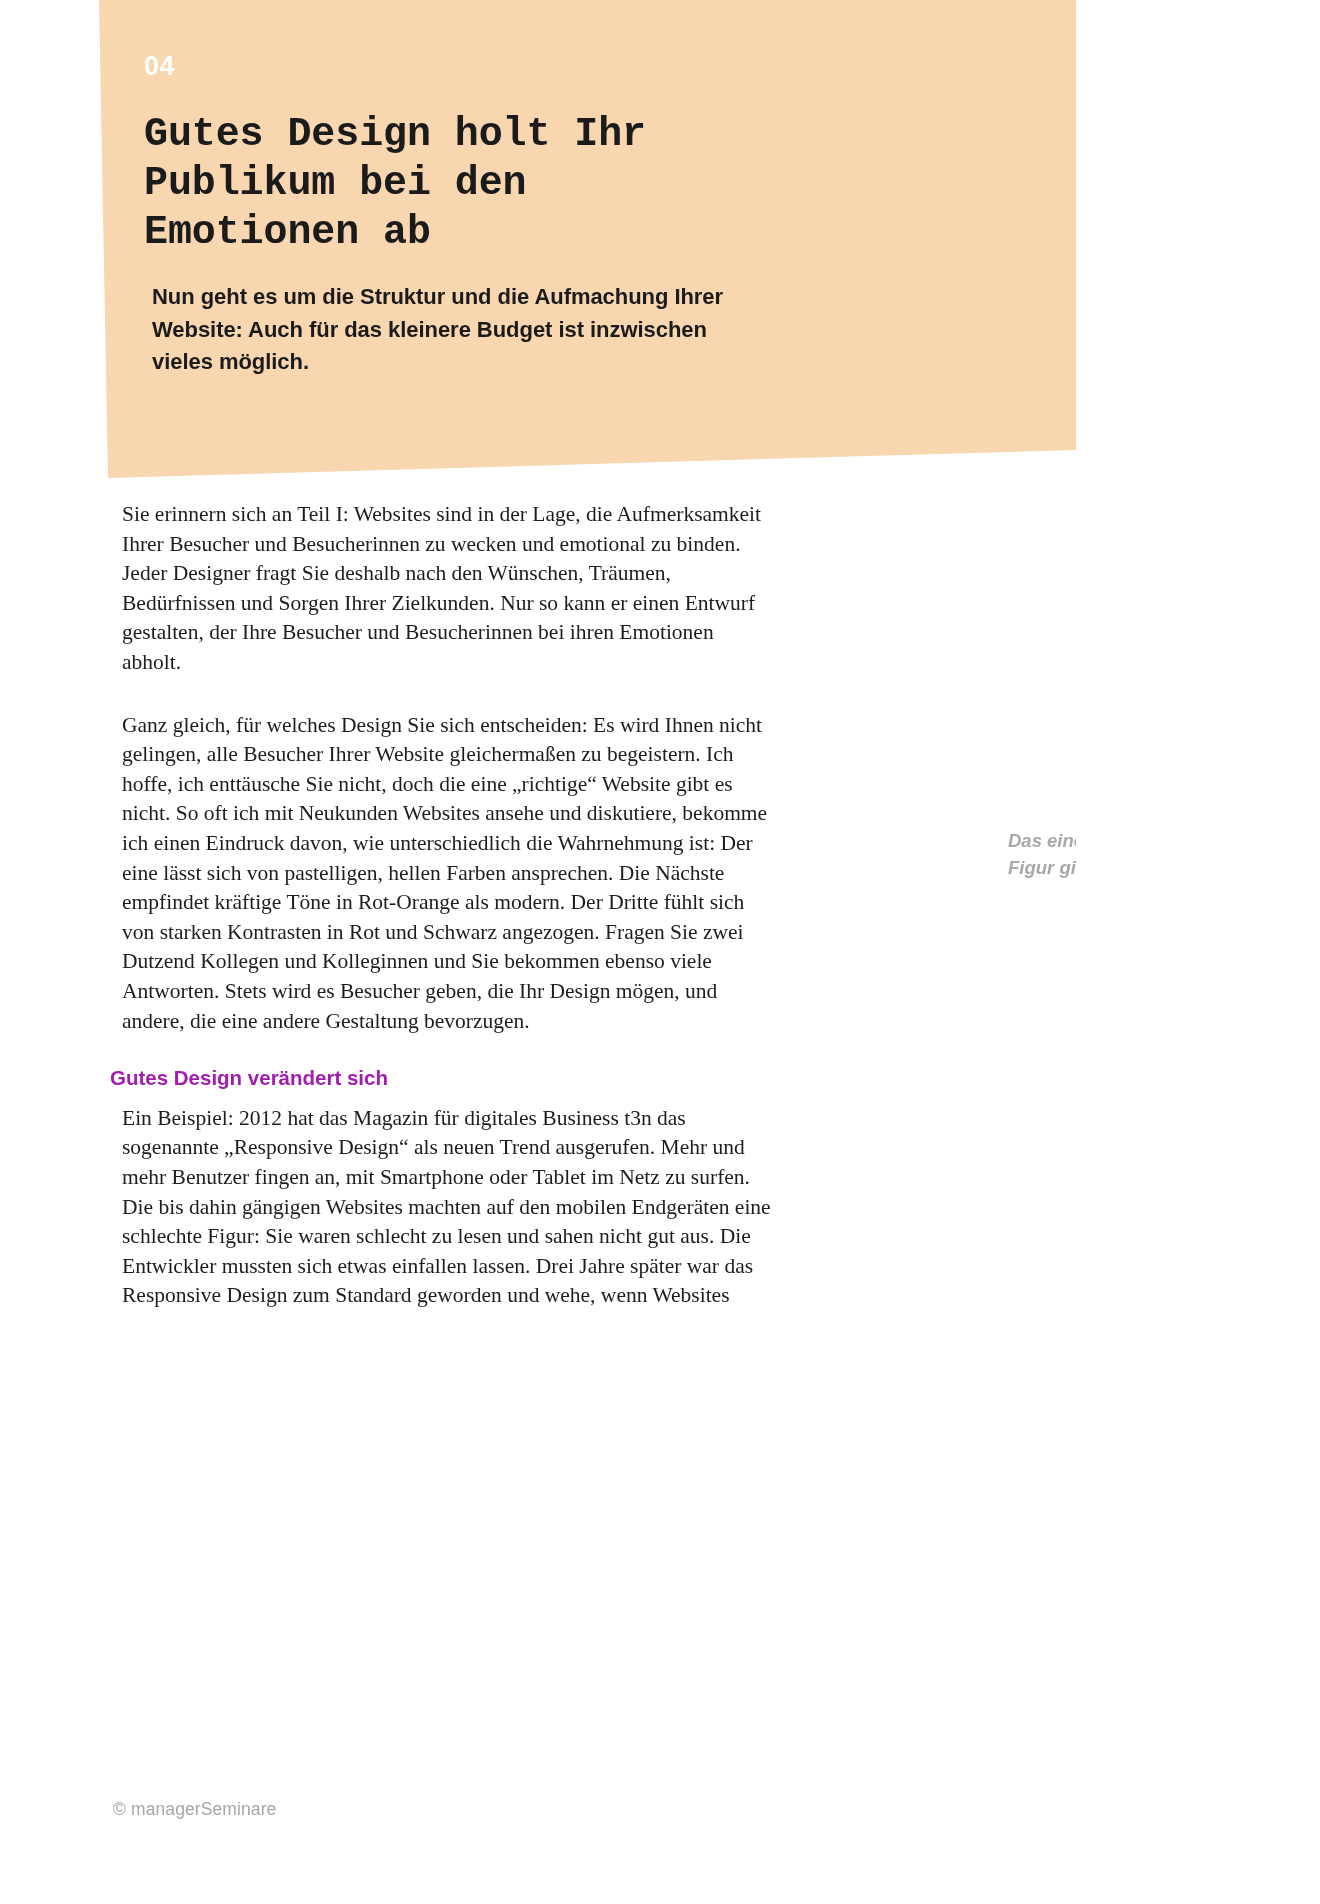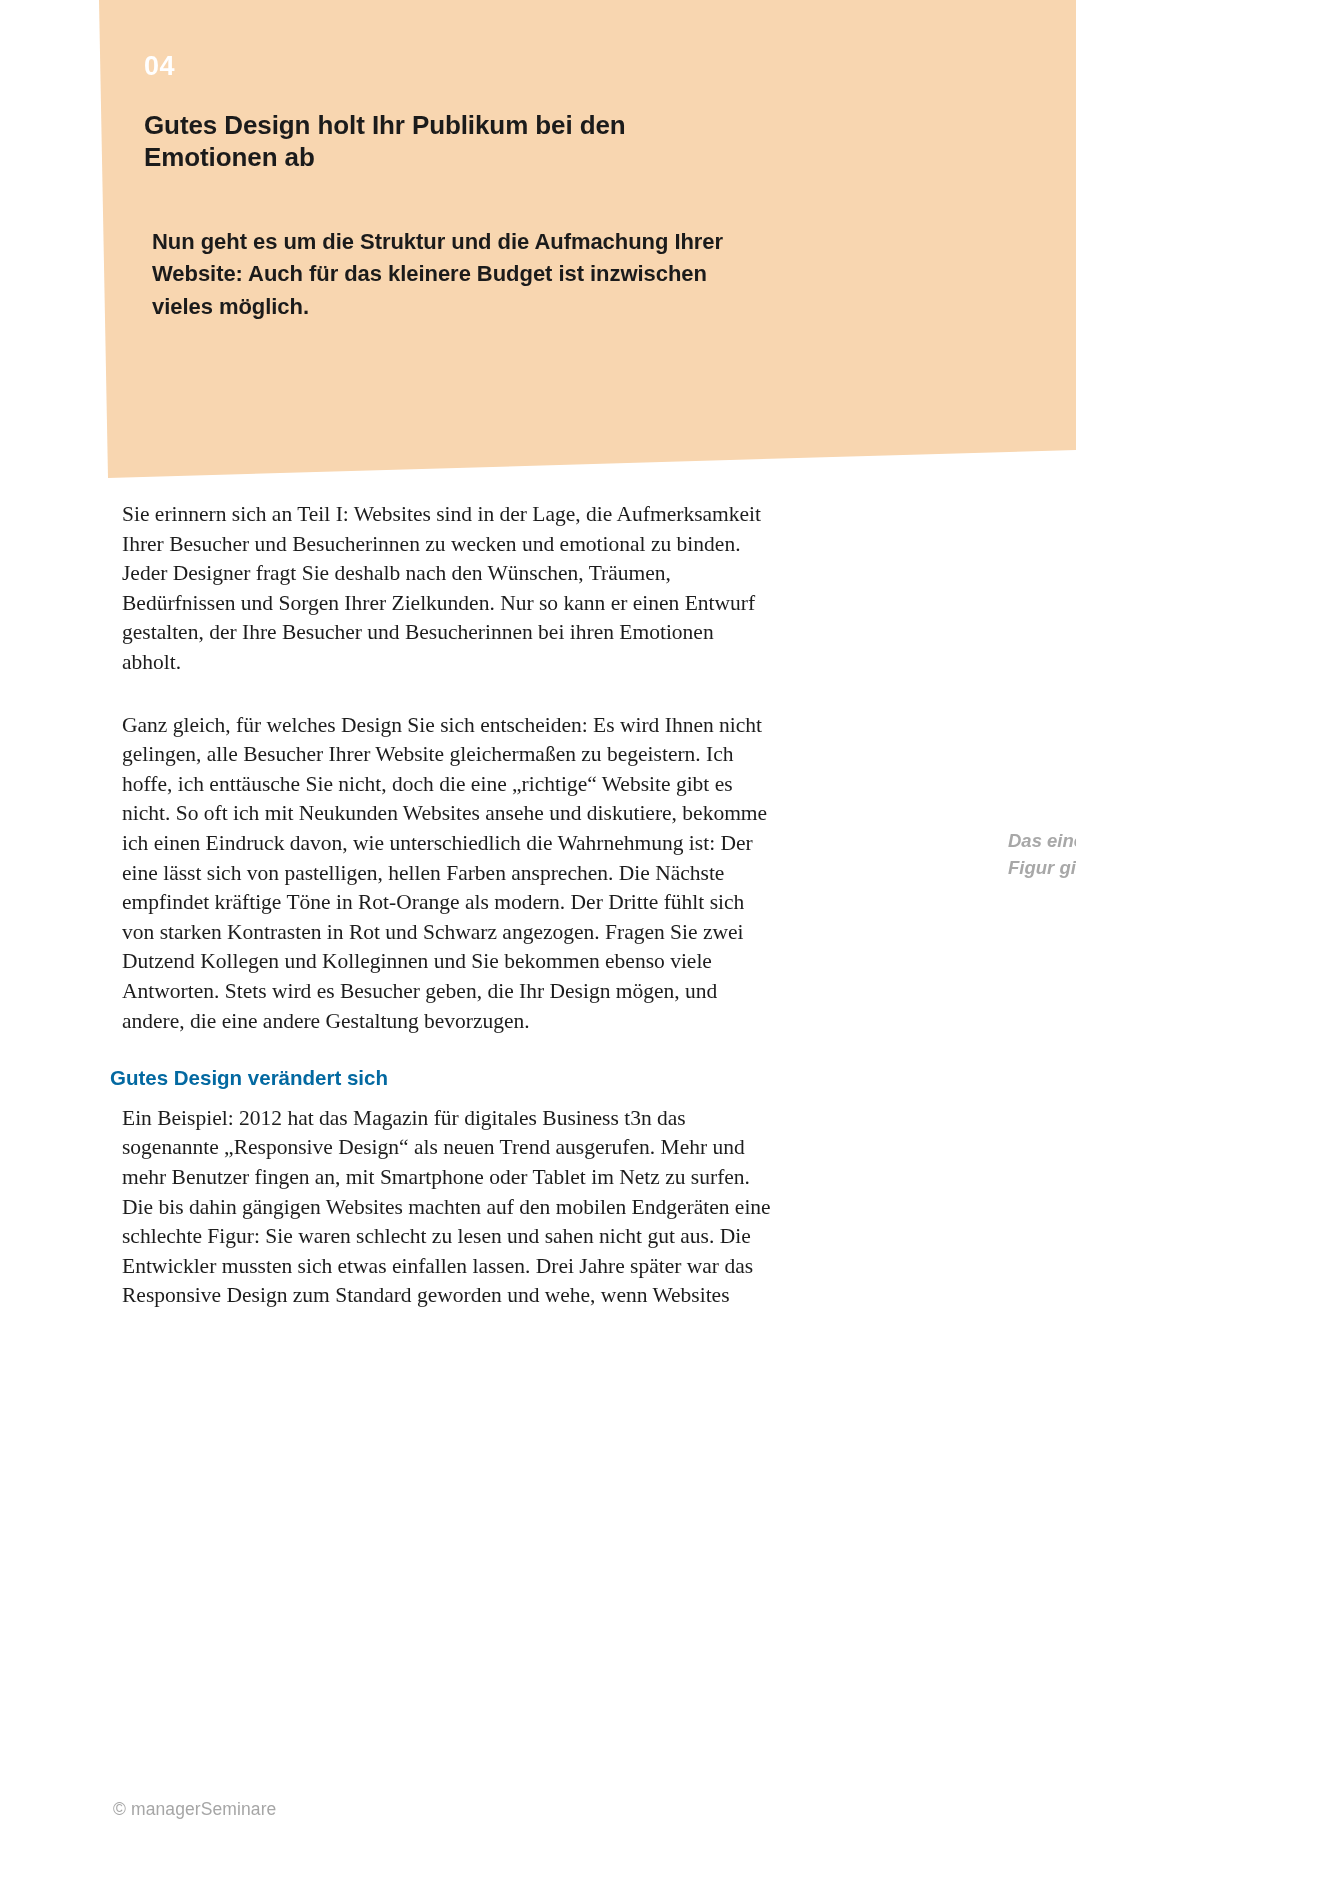--- a/index.html
+++ b/index.html
@@ -42,26 +42,26 @@
     font-family: "Liberation Sans", "DejaVu Sans", sans-serif;
     font-weight: bold;
     font-size: 27px;
     letter-spacing: 0.5px;
     color: #ffffff;
     line-height: 1.1;
     margin: 0 0 28px 0;
   }
 
   .banner-title {
-    font-family: Liberation Sans, sans-serif;
+    font-family: Liberation Mono, monospace;
     font-weight: bold;
-    font-size: 26px;
+    font-size: 40px;
     line-height: 1.23;
     color: #1b1b1b;
-    margin: 0 0 52px 0;
+    margin: 0 0 24px 0;
     max-width: 560px;
     letter-spacing: -0.1px;
   }
 
   .banner-subtitle {
     font-family: "Liberation Sans", "DejaVu Sans", sans-serif;
     font-weight: bold;
     font-size: 22px;
     line-height: 1.48;
     color: #1b1b1b;
@@ -89,21 +89,21 @@
 
   .body-column p.tight-after {
     margin-bottom: 33px;
   }
 
   .subhead {
     font-family: "Liberation Sans", "DejaVu Sans", sans-serif;
     font-weight: bold;
     font-size: 20.5px;
     line-height: 1.3;
-    color: #0369a1;
+    color: #a21caf;
     margin: 28px 0 12px 0;
   }
 
   
   .margin-note {
     position: absolute;
     left: 1008px;
     top: 827px;
     width: 260px;
     font-family: "Liberation Sans", "DejaVu Sans", sans-serif;

